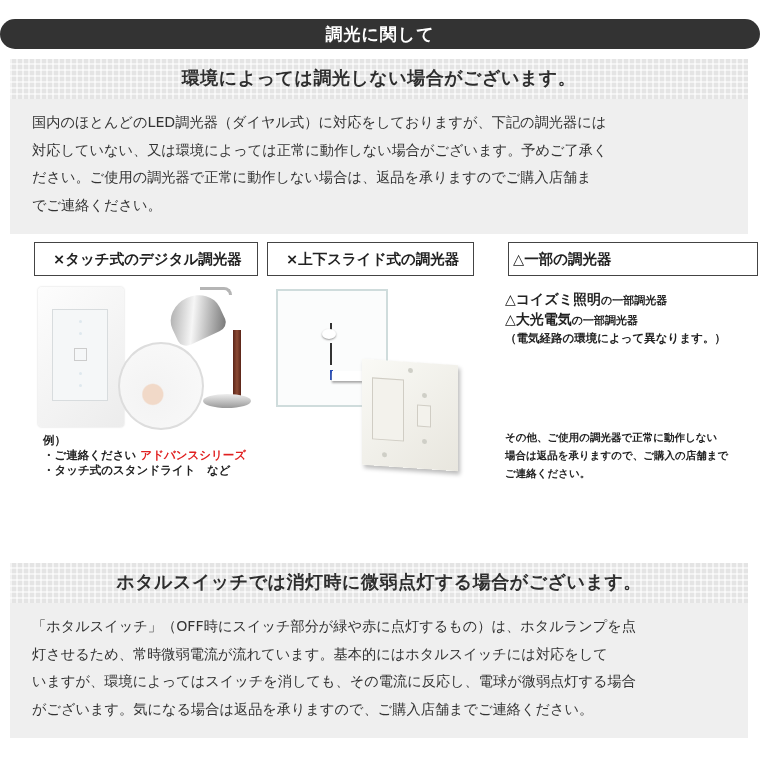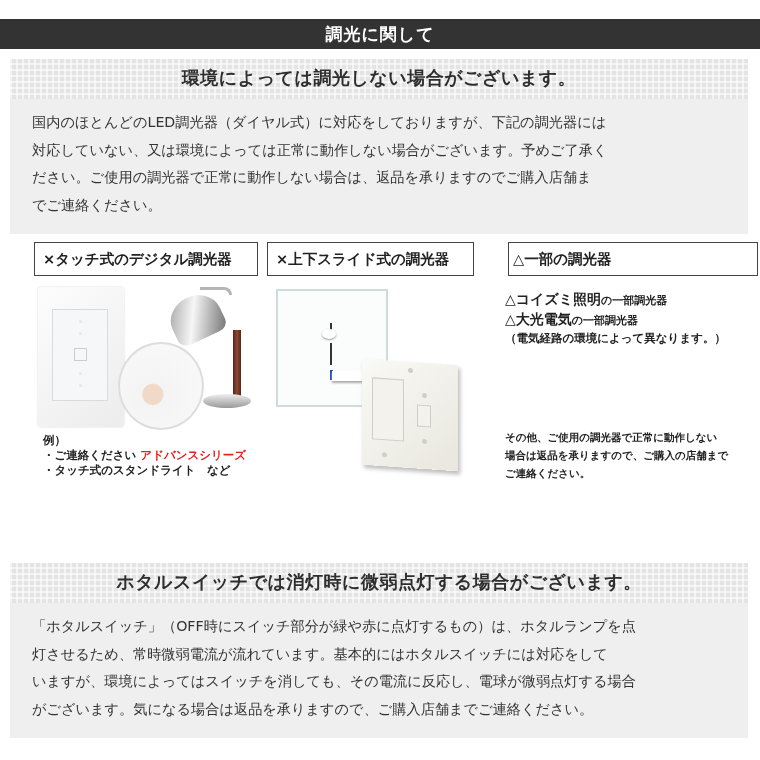--- a/index.html
+++ b/index.html
@@ -2,21 +2,21 @@
 <html><head>
 <meta charset="utf-8">
 <style>
   * { box-sizing: border-box; margin: 0; padding: 0; }
   html, body { width: 760px; height: 760px; background: #ffffff; overflow: hidden; }
   body { font-family: "DejaVu Sans", "Liberation Sans", sans-serif; color: #333; position: relative; }
 
   .top-bar {
     position: absolute; left: 0; top: 19px; width: 760px; height: 30px;
     background: #333333; color: #fff; text-align: center;
-    font-size: 17px; font-weight: bold; line-height: 30px; letter-spacing: 1px;
+    font-size: 17px; font-weight: bold; line-height: 30px; letter-spacing: 1px; border-radius: 15px;
   }
 
   .panel {
     position: absolute; left: 10px; width: 738px; background: #efefef;
   }
   .panel-head {
     height: 40px; text-align: center; font-size: 18px; font-weight: bold;
     color: #2e2e2e; line-height: 38px; letter-spacing: 0.5px;
     background-color: #e4e4e4;
     background-image:
@@ -28,21 +28,21 @@
     padding: 10px 22px 12px 22px; font-size: 14.2px; line-height: 27.5px;
     color: #333;
   }
 
   #panel1 { top: 59px; height: 175px; }
   #panel2 { top: 523px; height: 175px; margin-top: 40px; }
 
   .label-box {
     position: absolute; top: 242px; height: 34px; border: 1px solid #444;
     background: #fff; font-size: 14.5px; font-weight: bold; line-height: 32px;
-    padding-left: 8px; color: #222; white-space: nowrap;
+    padding-left: 18px; color: #222; white-space: nowrap;
   }
   #lb1 { left: 34px; width: 224px; }
   #lb2 { left: 267px; width: 207px; }
   #lb3 { left: 508px; width: 250px; padding-left: 4px; }
 
   
   .plate1 { position: absolute; left: 38px; top: 287px; width: 86px; height: 140px;
     background: linear-gradient(135deg,#fdfdfd,#ececec); border-radius: 4px;
     box-shadow: 0 0 2px #ccc; }
   .plate1-inner { position: absolute; left: 14px; top: 22px; width: 56px; height: 92px;

